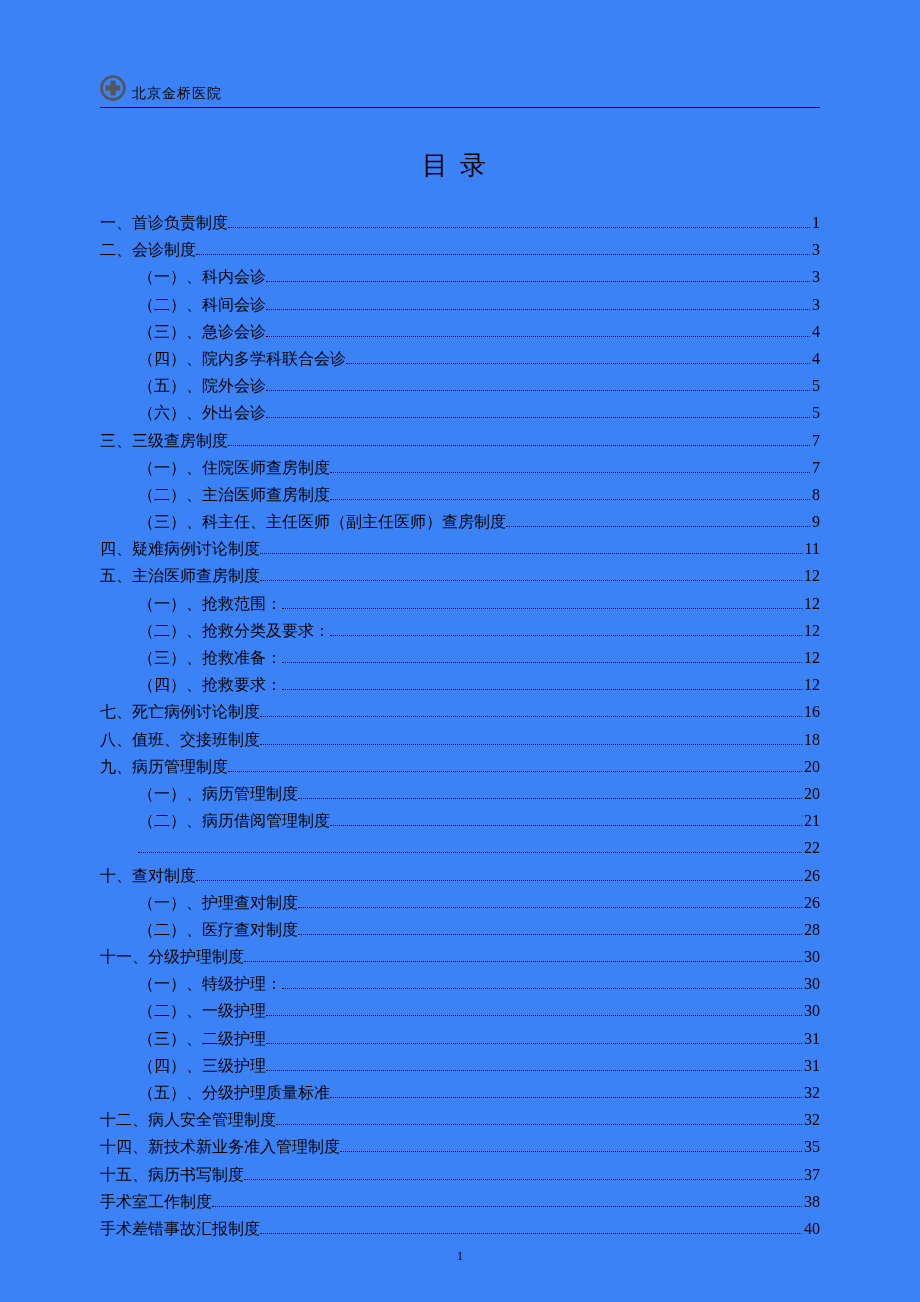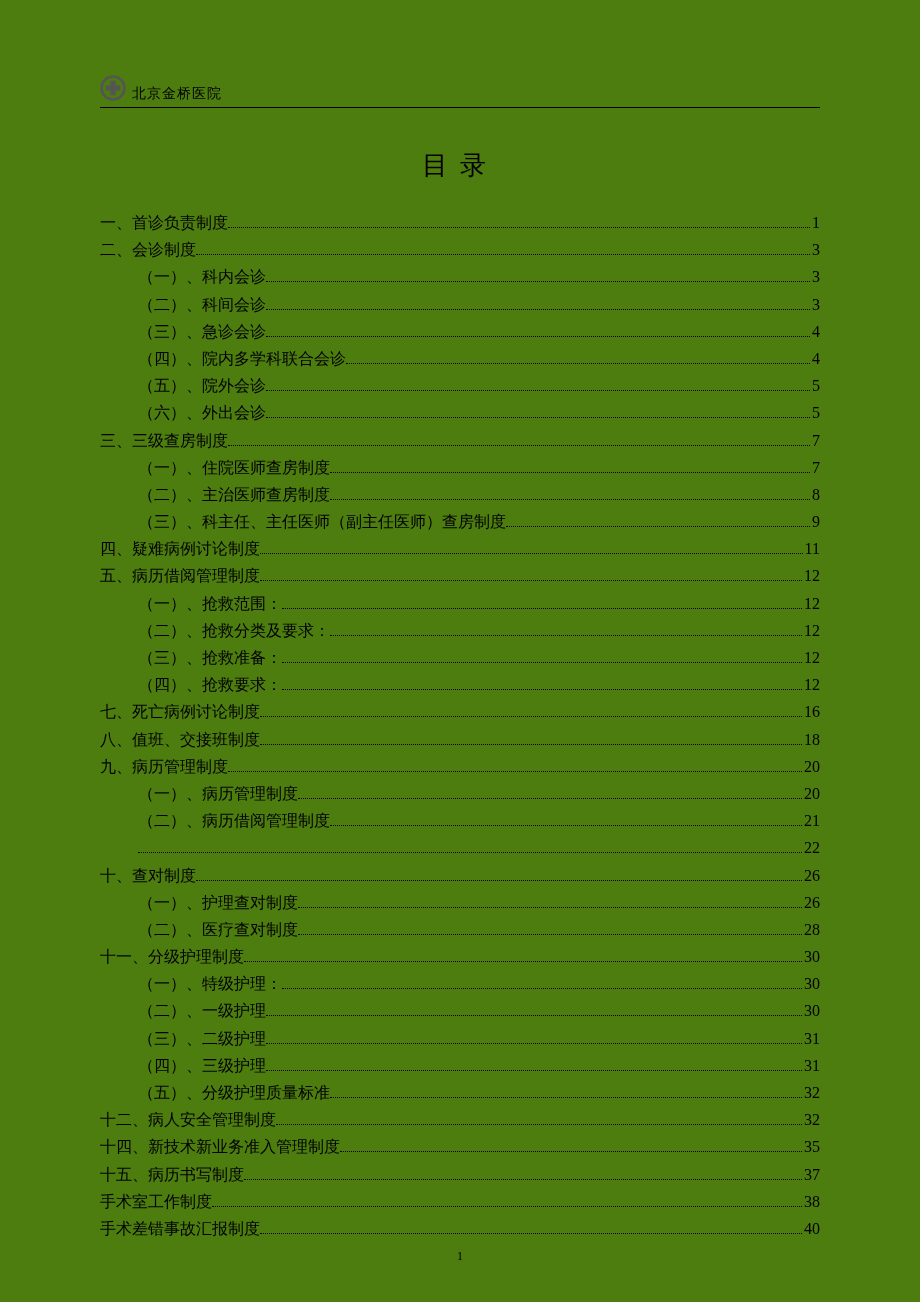--- a/index.html
+++ b/index.html
@@ -5,21 +5,21 @@
   body {
     margin: 0;
     background: #fff;
     font-family: "SimSun", "宋体", serif;
     color: #000;
   }
   .page {
     width: 920px;
     min-height: 1302px;
     margin: 0 auto;
-    background: #4d7c0f;
+    background: #3b82f6;
     padding: 75px 100px 40px 100px;
     box-sizing: border-box;
     position: relative;
   }
   .header {
     display: flex;
     align-items: flex-end;
     gap: 6px;
     border-bottom: 1px solid #000;
     padding-bottom: 4px;
@@ -152,21 +152,21 @@
         <span class="toc-label">（三）、科主任、主任医师（副主任医师）查房制度</span>
         <span class="toc-dots"></span>
         <span class="toc-page">9</span>
       </div>
       <div class="toc-row">
         <span class="toc-label">四、疑难病例讨论制度</span>
         <span class="toc-dots"></span>
         <span class="toc-page">11</span>
       </div>
       <div class="toc-row">
-        <span class="toc-label">五、病历借阅管理制度</span>
+        <span class="toc-label">五、主治医师查房制度</span>
         <span class="toc-dots"></span>
         <span class="toc-page">12</span>
       </div>
       <div class="toc-row indent">
         <span class="toc-label">（一）、抢救范围：</span>
         <span class="toc-dots"></span>
         <span class="toc-page">12</span>
       </div>
       <div class="toc-row indent">
         <span class="toc-label">（二）、抢救分类及要求：</span>

